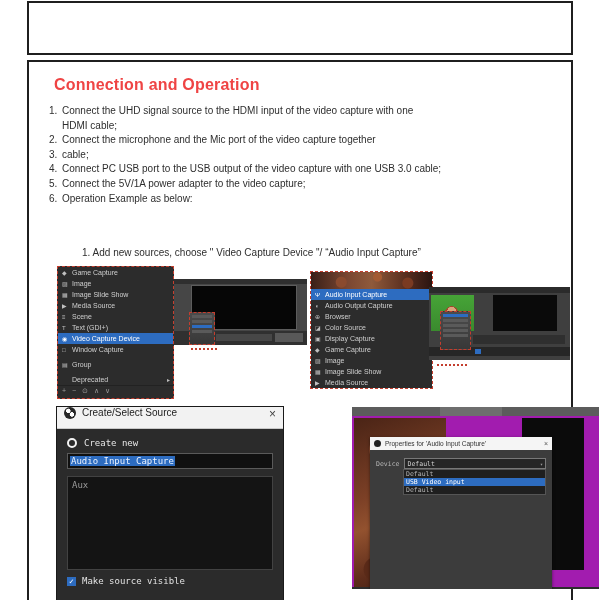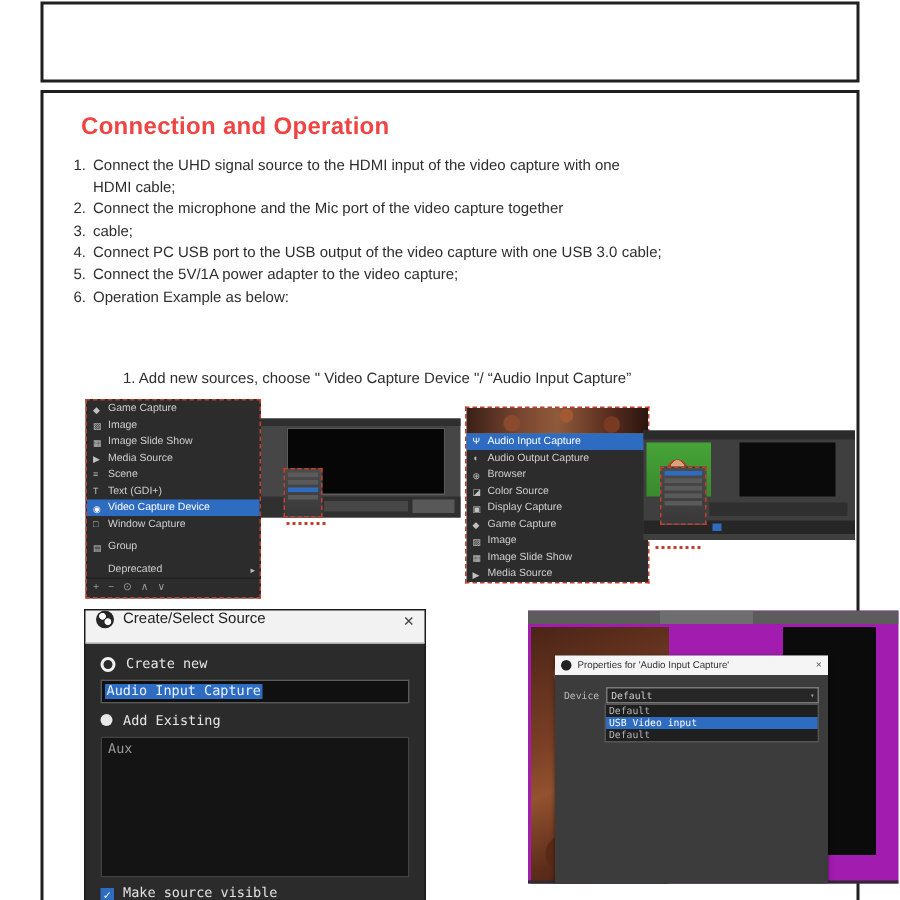--- a/index.html
+++ b/index.html
@@ -292,24 +292,20 @@
     <span class="cls">×</span>
   </div>
   <div class="dlg-body">
     <div class="radiorow">
       <span class="radio on"></span>
       <span>Create new</span>
     </div>
     <div id="source-name-field">
       <span class="seltext">Audio Input Capture</span>
     </div>
-    <div class="radiorow">
-      <span class="radio off"></span>
-      <span>Add Existing</span>
-    </div>
     <div id="existing-list">
       <div class="litem">Aux</div>
     </div>
     <div class="checkrow">
       <span class="checkbox">✓</span>
       <span>Make source visible</span>
     </div>
   </div>
 </div>
 

